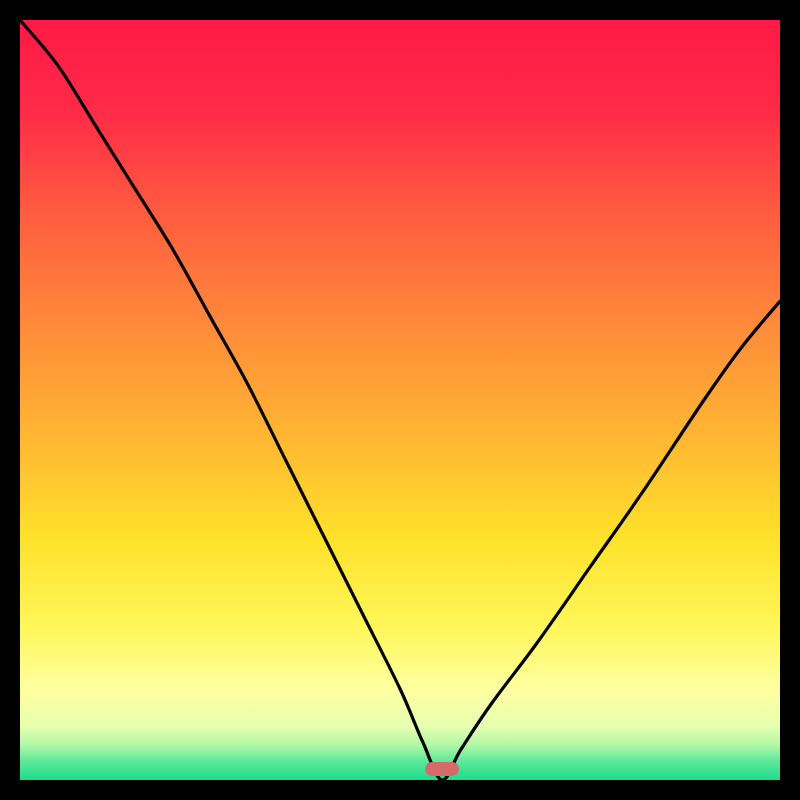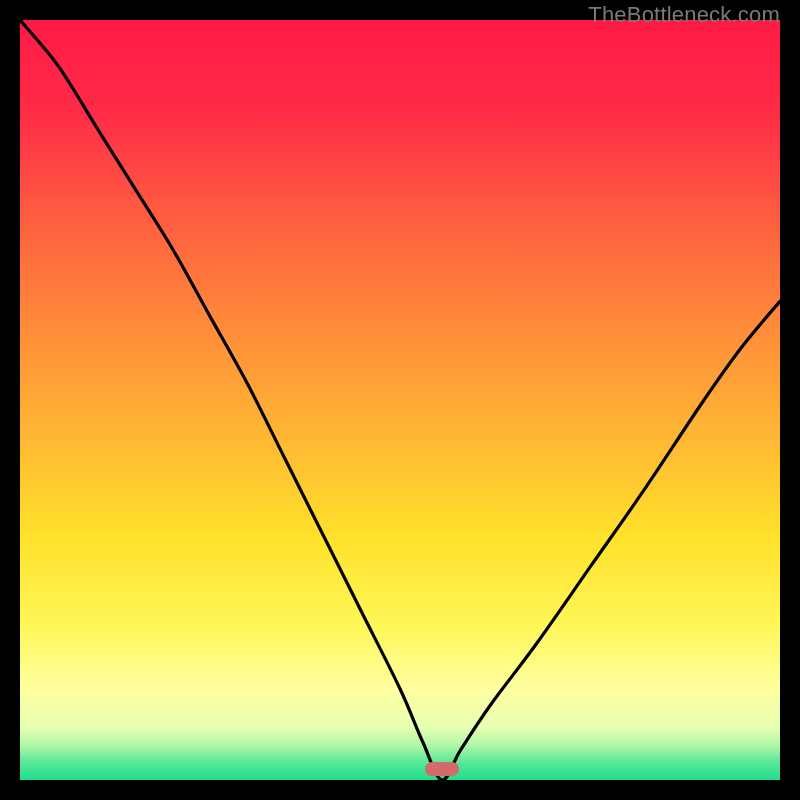--- a/index.html
+++ b/index.html
@@ -78,15 +78,14 @@
       <rect x="0" y="0" width="760" height="760" fill="url(#bg)"></rect>
     </svg>
 
     <svg class="curve" viewBox="0 0 760 760" preserveAspectRatio="none">
       <path id="curve-path" d="M 0.0 0.0 C 6.3 7.6, 25.3 27.9, 38.0 45.6 C 50.7 63.3, 63.3 86.1, 76.0 106.4 C 88.7 126.7, 101.3 146.9, 114.0 167.2 C 126.7 187.5, 139.3 206.5, 152.0 228.0 C 164.7 249.5, 177.3 273.6, 190.0 296.4 C 202.7 319.2, 215.3 340.7, 228.0 364.8 C 240.7 388.9, 253.3 415.5, 266.0 440.8 C 278.7 466.1, 291.3 491.5, 304.0 516.8 C 316.7 542.1, 329.3 567.5, 342.0 592.8 C 354.7 618.1, 369.9 647.3, 380.0 668.8 C 390.1 690.3, 395.8 706.8, 402.8 722.0 C 409.8 737.2, 415.5 758.7, 421.8 760.0 C 428.1 761.3, 432.6 742.3, 440.8 729.6 C 449.0 716.9, 458.5 701.7, 471.2 684.0 C 483.9 666.3, 500.3 646.0, 516.8 623.2 C 533.3 600.4, 552.3 572.5, 570.0 547.2 C 587.7 521.9, 604.2 499.1, 623.2 471.2 C 642.2 443.3, 667.5 404.1, 684.0 380.0 C 700.5 355.9, 709.3 343.3, 722.0 326.8 C 734.7 310.3, 753.7 288.8, 760.0 281.2" fill="none" stroke="#000" stroke-width="3.2" stroke-linecap="round" stroke-linejoin="round"></path>
     </svg>
 
     <div class="marker" id="marker" style="width: 34px; height: 14px; left: 404.8px; top: 741.6px; background: rgb(212, 106, 106);"></div>
   </div>
 
-  <div class="watermark">TheBottleneck.com</div>
 
 </div>
 
 </body></html>

